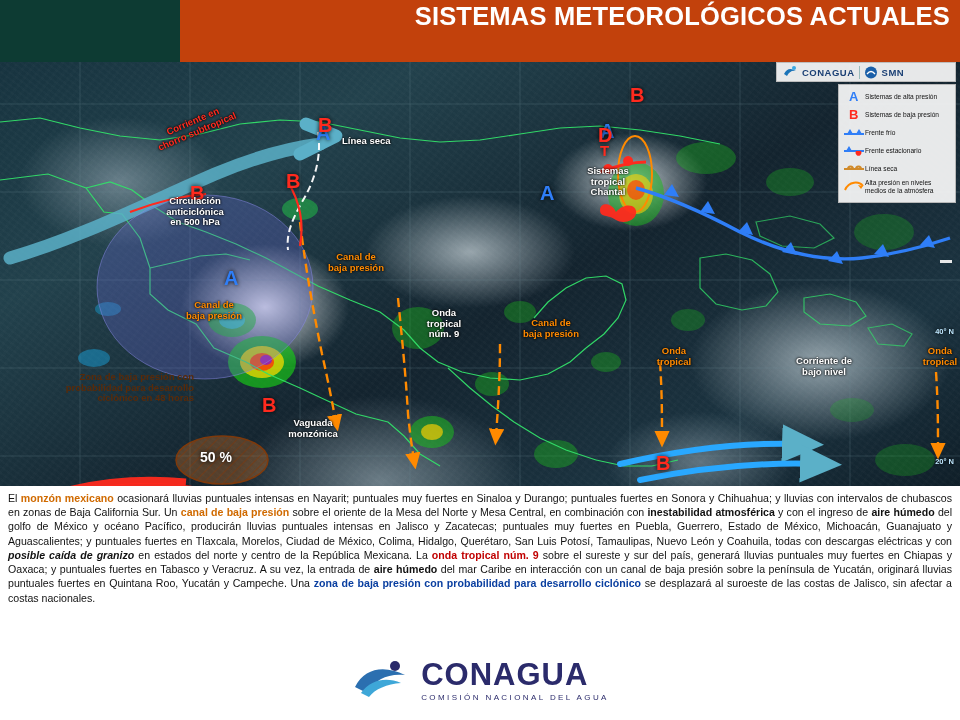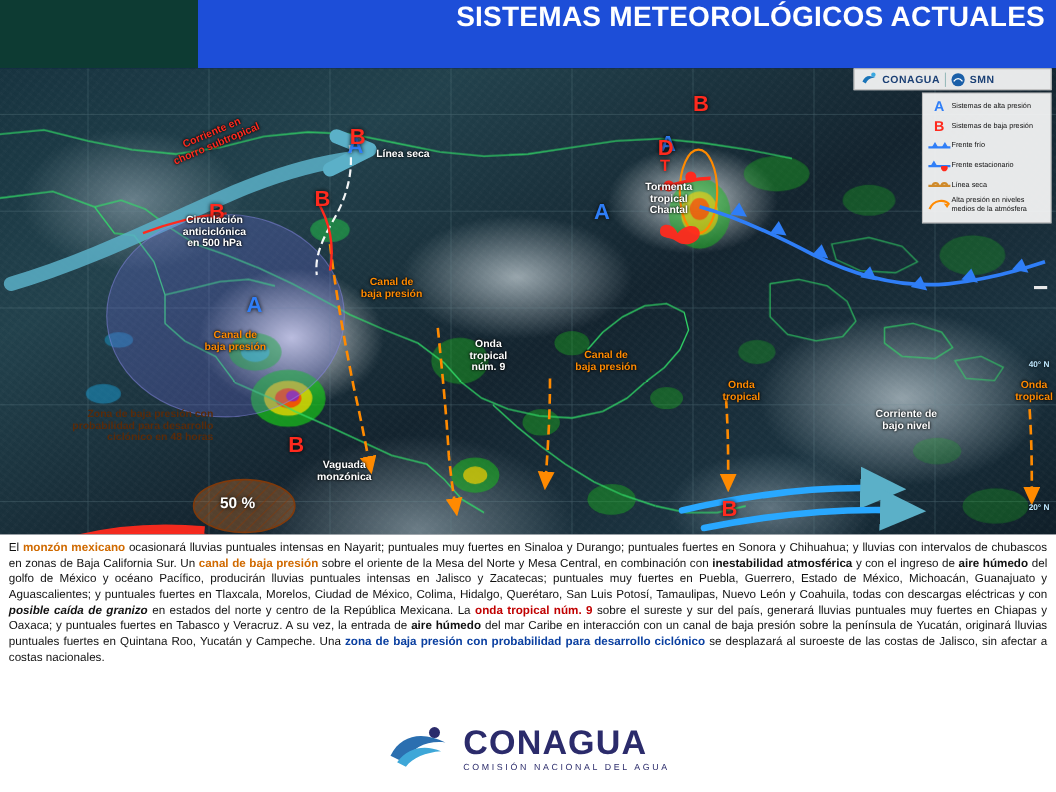--- a/index.html
+++ b/index.html
@@ -7,21 +7,21 @@
     width: 960px; height: 720px;
     font-family: "Liberation Sans", sans-serif;
     background: #ffffff;
     overflow: hidden;
   }
   .page { position: relative; width: 960px; height: 720px; }
 
   
   .header {
     position: absolute; top: 0; left: 0; width: 960px; height: 80px;
-    background: #1d4ed8;
+    background: #c2410c;
     border-bottom: 2px solid #0a2f28;
   }
   .header .bar-left {
     position: absolute; left: 0; top: 0; width: 180px; height: 62px;
     background: #0d3b33;
   }
   .header-title {
     position: absolute; right: 10px; top: 2px;
     font-size: 25.5px; font-weight: bold; color: #ffffff;
     letter-spacing: 0.2px;
@@ -388,24 +388,24 @@
 baja presión</div>
     <div class="lbl org c" style="left:512px; top:256px; width:78px;">Canal de
 baja presión</div>
     <div class="lbl wht c" style="left:414px; top:246px; width:60px;">Onda
 tropical
 núm. 9</div>
     <div class="lbl org c" style="left:644px; top:284px; width:60px;">Onda
 tropical</div>
     <div class="lbl org c" style="left:918px; top:284px; width:44px;">Onda
 tropical</div>
-    <div class="lbl wht c" style="left:576px; top:104px; width:64px;">Tormenta
+    <div class="lbl wht c" style="left:576px; top:104px; width:64px;">Sistemas
 tropical
 Chantal</div>
-    <div class="lbl wht c" style="left:784px; top:310px; width:80px;">Corriente de
+    <div class="lbl wht c" style="left:784px; top:294px; width:80px;">Corriente de
 bajo nivel</div>
     <div class="lbl brn c" style="left:24px; top:310px; width:170px; color:#5a2a08;text-align:right;">Zona de baja presión con
 probabilidad  para desarrollo
 ciclónico en 48 horas</div>
     <div class="lbl wht c" style="left:278px; top:356px; width:70px;">Vaguada
 monzónica</div>
     <div class="pct-box">50 %</div>
   </div>
 
   <div class="textblock">

